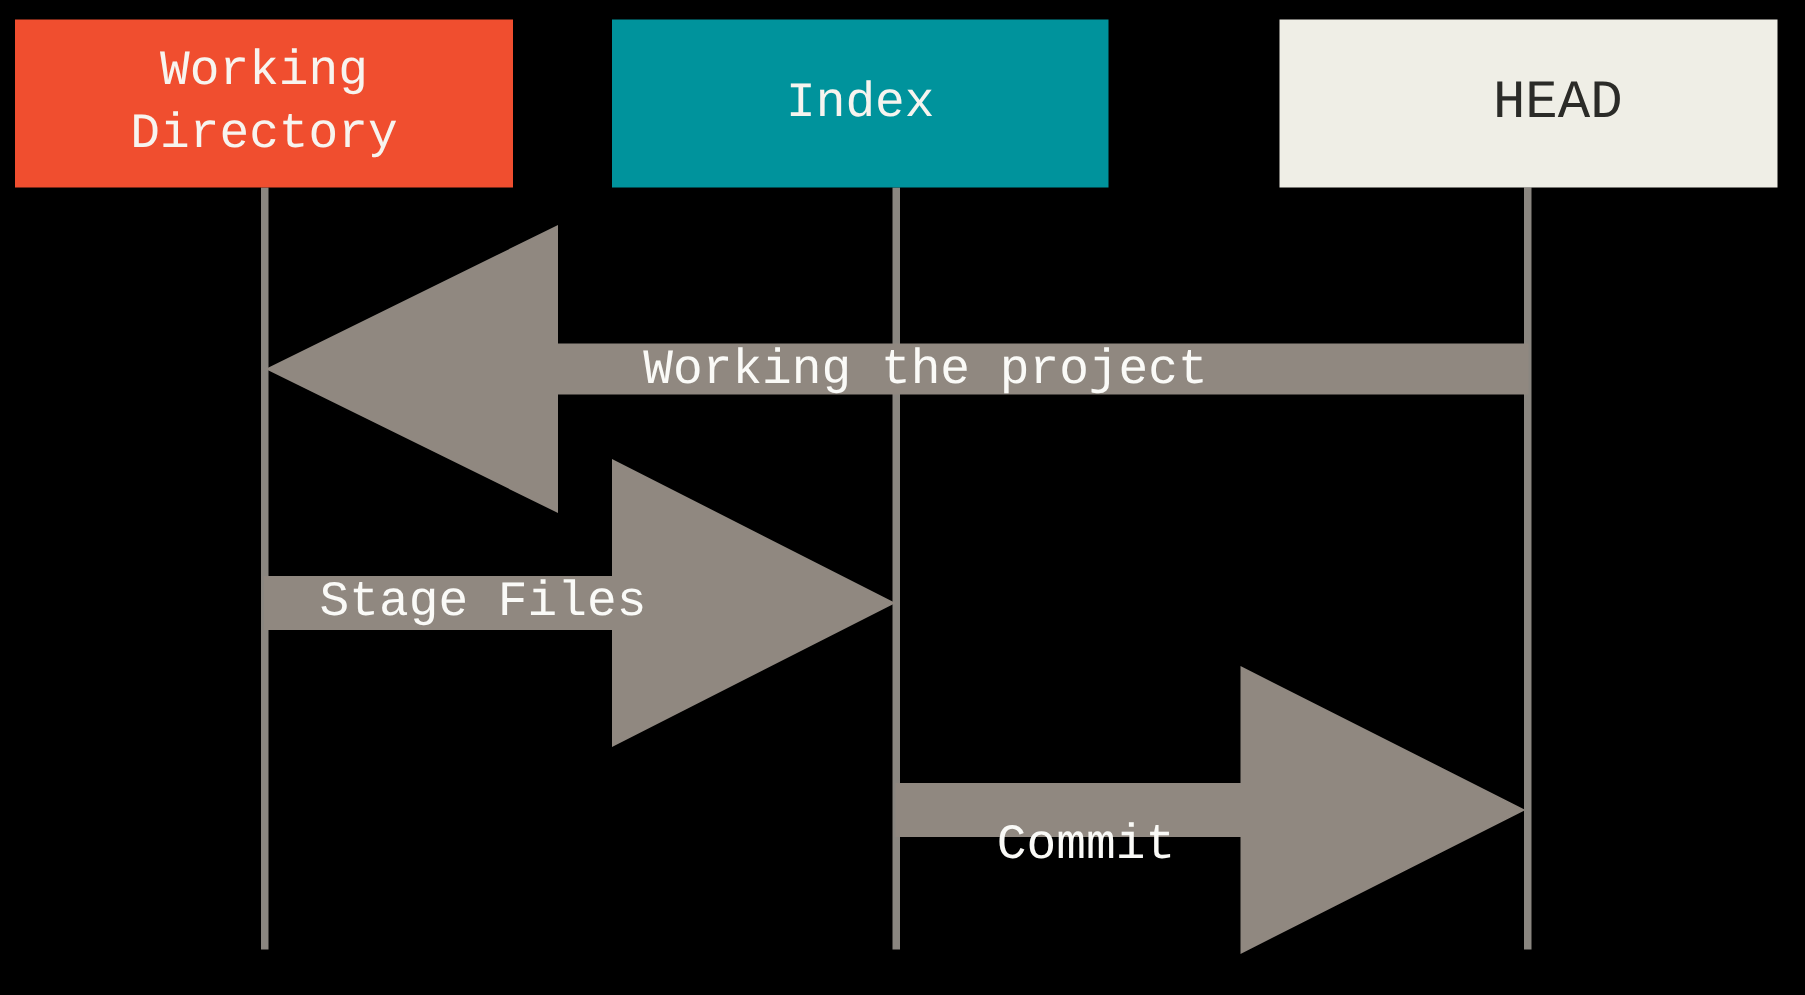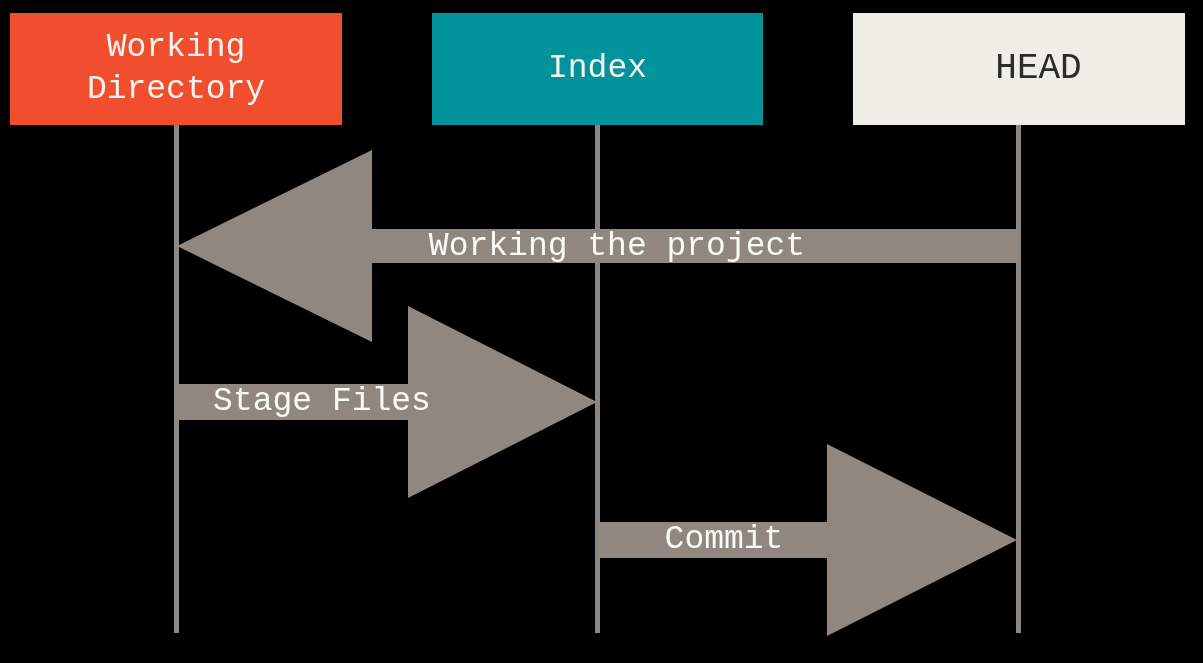--- a/index.html
+++ b/index.html
@@ -15,37 +15,37 @@
     position:absolute;
     top:13px;height:112px;width:332px;
     display:flex;align-items:center;justify-content:center;
     text-align:center;
   }
   .col-box .label{
     font-size:33px;line-height:42px;
     white-space:pre-line;
   }
   .box-wd{left:10px;}
-  .box-index{left:432px;width:331px;}
+  .box-index{left:408px;width:331px;}
   .box-head{left:853px;}
   .box-head .label{font-size:36px;margin-left:39px;}
   .wd-label-wrap{max-width:290px;}
   svg.layer{position:absolute;left:0;top:0;}
   .arrow-label{
     position:absolute;
     font-size:33px;
     height:36px;line-height:36px;
     text-align:center;
     color:var(--arrow-label,#FAFAF7);
     letter-spacing:0px;
     white-space:nowrap;
   }
   .lbl-checkout{left:417px;top:229px;width:400px;}
   .lbl-stage{left:213px;top:384px;width:218px;}
-  .lbl-commit{left:664px;top:522px;width:120px;}
+  .lbl-commit{left:664px;top:546px;width:120px;}
 </style>
 </head>
 <body>
 
 <div class="canvas" style="--bg: #000000; --arrow-label: #FAFAF7;">
 
   <svg class="layer" width="1203" height="663" viewBox="0 0 1203 663">
 
     <rect x="174" y="125" width="5" height="508" fill="#8A8680"></rect>
     <rect x="595" y="125" width="5" height="508" fill="#8A8680"></rect>

